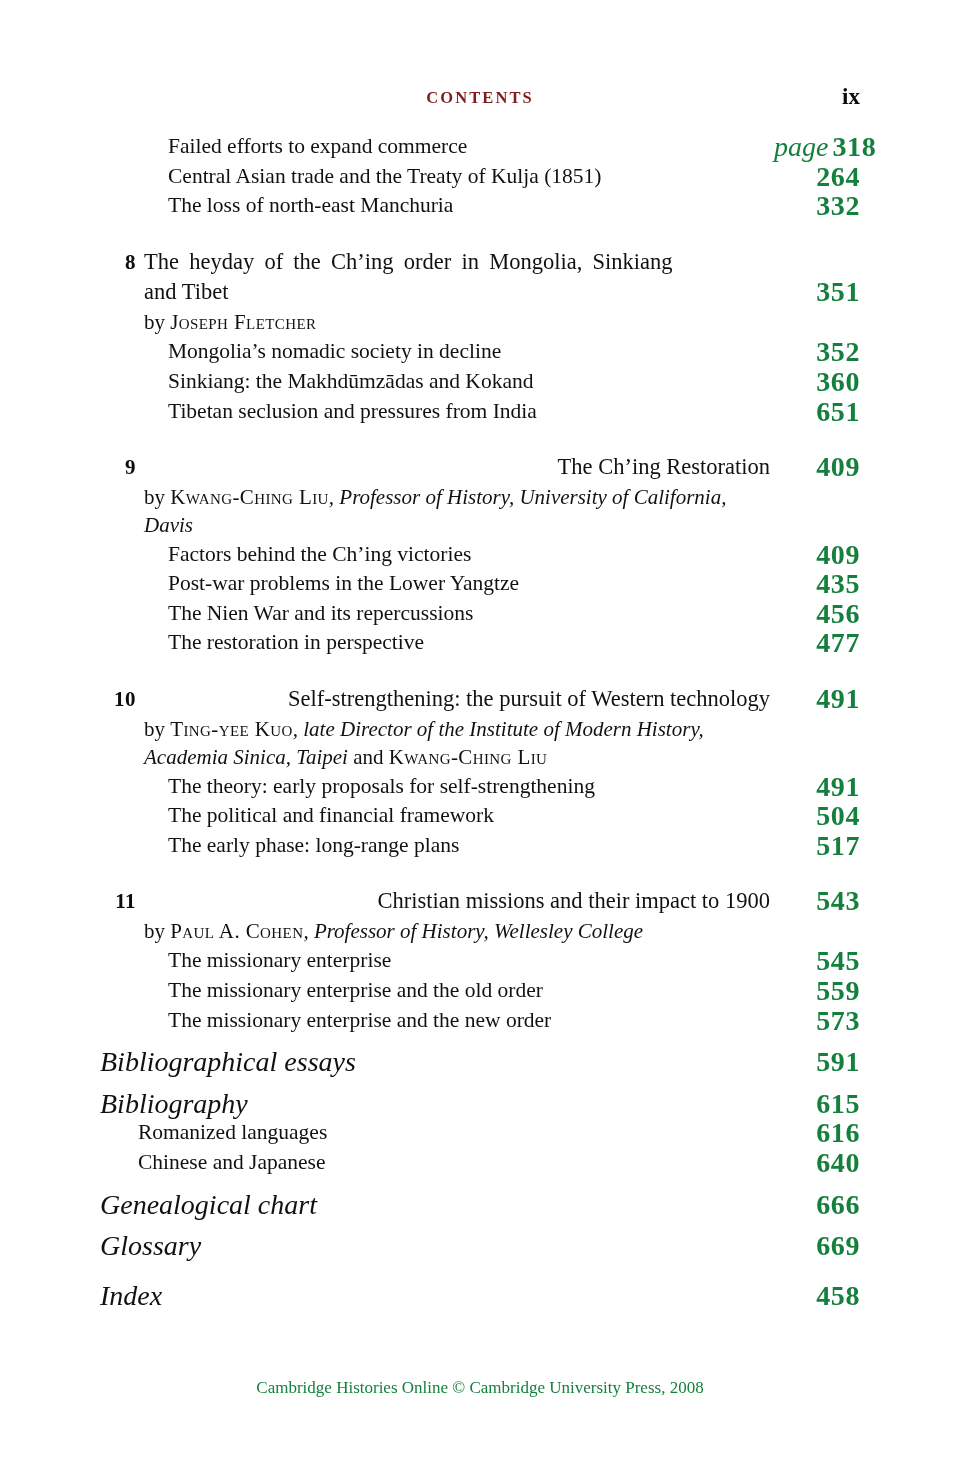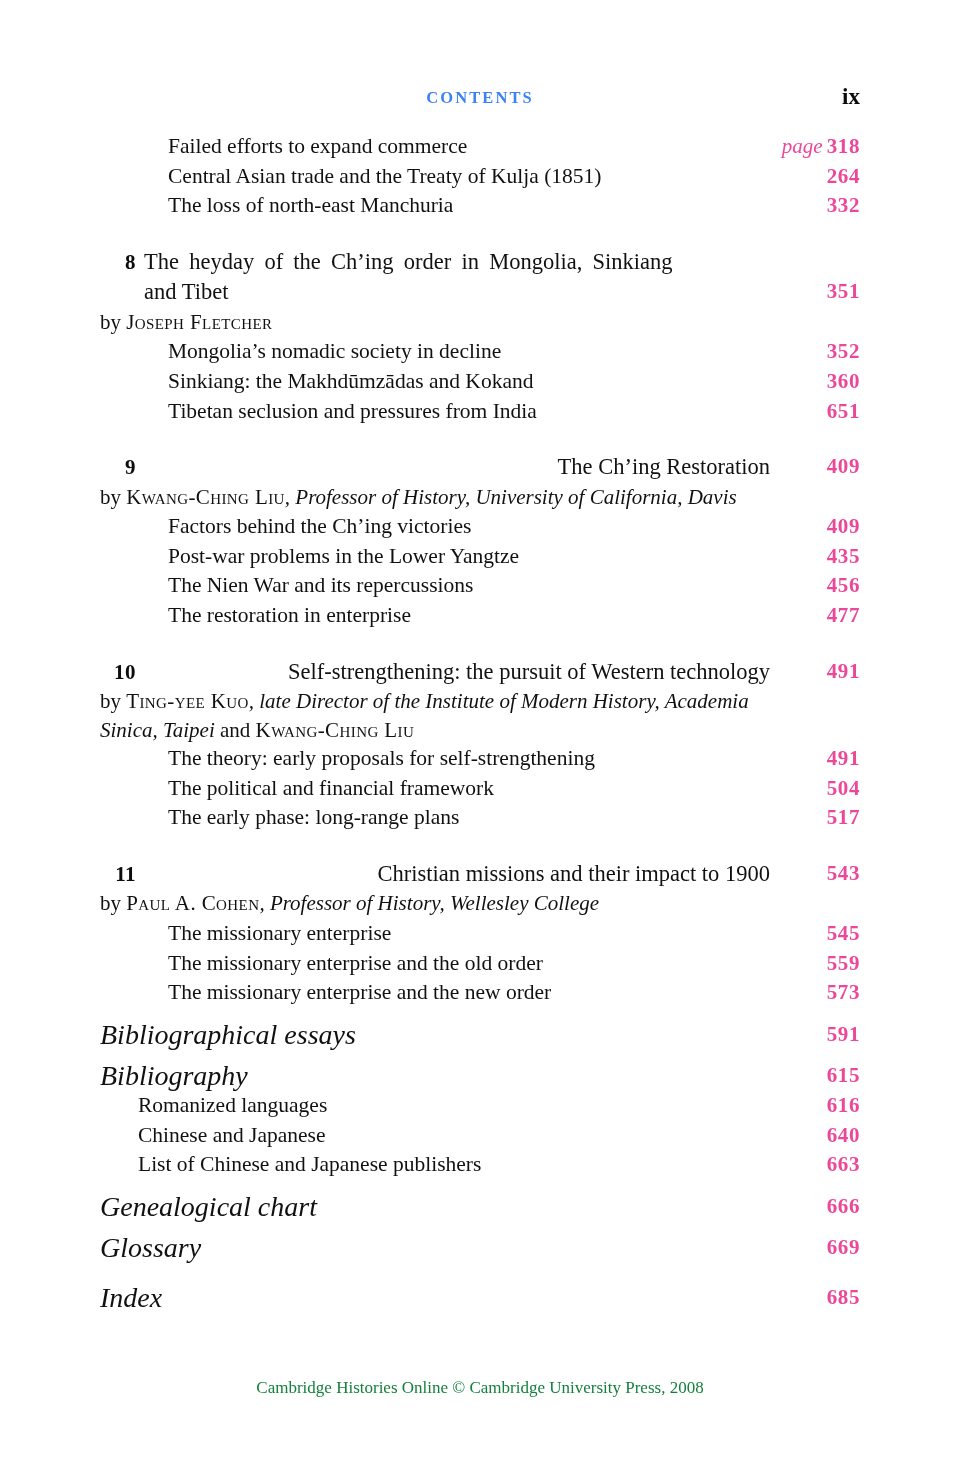--- a/index.html
+++ b/index.html
@@ -27,21 +27,21 @@
   }
   .running-head .rh-title {
     position: absolute;
     left: 0;
     right: 0;
     text-align: center;
     font-size: 16.5px;
     font-variant: small-caps;
     letter-spacing: 2.1px;
     font-weight: 600;
-    color: #3b82f6;
+    color: #7f1d1d;
   }
   .running-head .rh-folio {
     position: absolute;
     right: 0;
     top: -4px;
     font-size: 23px;
     font-weight: 700;
     color: #0b0b0b;
   }
 
@@ -64,37 +64,37 @@
     line-height: 29.6px;
     color: #111111;
     white-space: nowrap;
   }
   .row .pg {
     position: absolute;
     right: 0;
     top: 0;
     width: 86px;
     text-align: right;
-    font-size: 21px;
+    font-size: 28px;
     line-height: 29.6px;
     font-weight: 600;
     letter-spacing: 0.6px;
-    color: #ec4899;
+    color: #15803d;
   }
   .row .pg .page-word {
     font-style: italic;
     font-weight: 400;
     letter-spacing: 0;
     margin-right: 4px;
   }
 
   
   .lvl-head  .txt { margin-left: 0px;  }   
   .lvl-sub   .txt { margin-left: 38px; }   
-  .lvl-by    .txt { }   
+  .lvl-by    .txt { margin-left: 44px; }   
   .lvl-sect  .txt { margin-left: 68px; }   
 
   
   .chapnum {
     position: absolute;
     left: 0;
     top: 0;
     width: 36px;
     text-align: right;
     font-size: 21px;
@@ -210,21 +210,21 @@
       </div>
       <div class="row lvl-sect">
         <span class="txt">Post-war problems in the Lower Yangtze</span>
         <span class="pg">435</span>
       </div>
       <div class="row lvl-sect">
         <span class="txt">The Nien War and its repercussions</span>
         <span class="pg">456</span>
       </div>
       <div class="row lvl-sect">
-        <span class="txt">The restoration in enterprise</span>
+        <span class="txt">The restoration in perspective</span>
         <span class="pg">477</span>
       </div>
       <div class="gap-lg"></div>
       <div class="row chap-title">
         <span class="chapnum">10</span>
         <span class="txt">Self-strengthening: the pursuit of Western technology</span>
         <span class="pg">491</span>
       </div>
       <div class="row byline lvl-by">
         <span class="txt">by <span class="sc">Ting-yee Kuo</span><span class="it">, late Director of the Institute of Modern History, Academia Sinica, Taipei</span> and <span class="sc">Kwang-Ching Liu</span></span>
@@ -273,36 +273,32 @@
         <span class="pg">615</span>
       </div>
       <div class="row lvl-sub">
         <span class="txt">Romanized languages</span>
         <span class="pg">616</span>
       </div>
       <div class="row lvl-sub">
         <span class="txt">Chinese and Japanese</span>
         <span class="pg">640</span>
       </div>
-      <div class="row lvl-sub">
-        <span class="txt">List of Chinese and Japanese publishers</span>
-        <span class="pg">663</span>
-      </div>
       <div class="gap-sm"></div>
       <div class="row lvl-head">
         <span class="txt">Genealogical chart</span>
         <span class="pg">666</span>
       </div>
       <div class="gap-sm"></div>
       <div class="row lvl-head">
         <span class="txt">Glossary</span>
         <span class="pg">669</span>
       </div>
       <div class="gap-md"></div>
       <div class="row lvl-head">
         <span class="txt">Index</span>
-        <span class="pg">685</span>
+        <span class="pg">458</span>
       </div>
     </div>
 
   <div class="footer">Cambridge Histories Online © Cambridge University Press, 2008</div>
 
 </div>
 
 </body></html>

